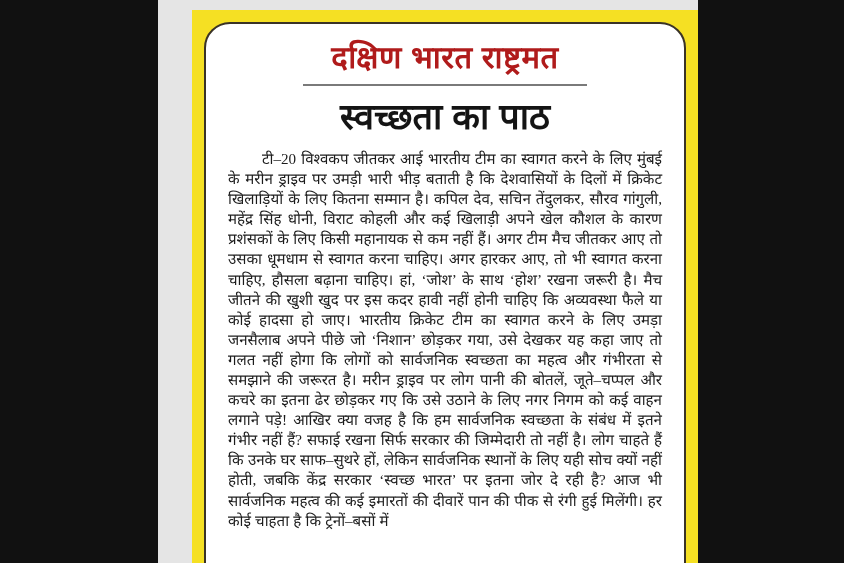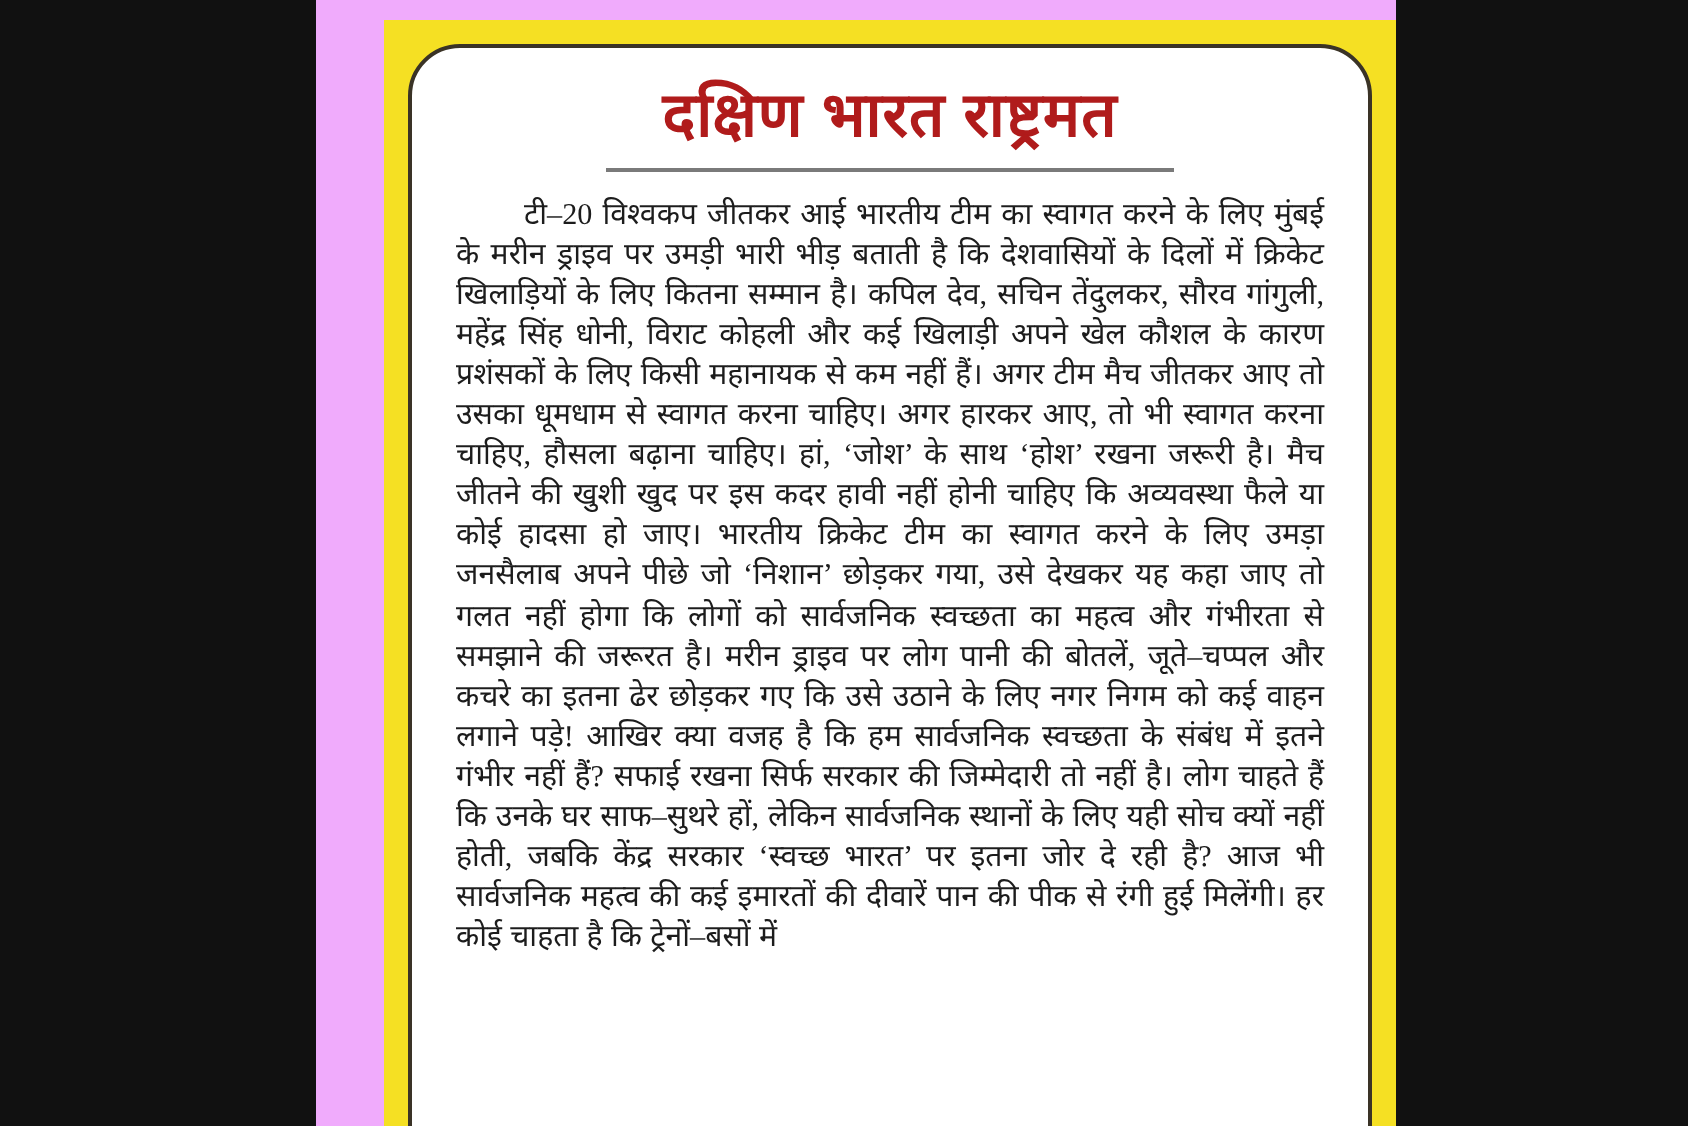--- a/index.html
+++ b/index.html
@@ -23,21 +23,21 @@
     background: #111111;
   }
 
   
   #paper {
     position: absolute;
     left: 158px;
     top: 0;
     width: 540px;
     height: 563px;
-    background: #f0abfc;
+    background: #e5e5e5;
   }
 
   
   #yellow-frame {
     position: absolute;
     left: 34px;      
     top: 10px;
     width: 506px;
     height: 553px;
     background: #f5e023;
@@ -119,20 +119,21 @@
     <div id="yellow-frame">
 
       <div id="inner-rule">
 
         <div id="clip-content">
 
           <div id="masthead">दक्षिण भारत राष्ट्रमत</div>
 
           <div id="masthead-rule"></div>
 
+          <h1 id="headline">स्वच्छता का पाठ</h1>
 
           <p id="article-body">टी–20 विश्वकप जीतकर आई भारतीय टीम का स्वागत करने के लिए मुंबई के मरीन ड्राइव पर उमड़ी भारी भीड़ बताती है कि देशवासियों के दिलों में क्रिकेट खिलाड़ियों के लिए कितना सम्मान है। कपिल देव, सचिन तेंदुलकर, सौरव गांगुली, महेंद्र सिंह धोनी, विराट कोहली और कई खिलाड़ी अपने खेल कौशल के कारण प्रशंसकों के लिए किसी महानायक से कम नहीं हैं। अगर टीम मैच जीतकर आए तो उसका धूमधाम से स्वागत करना चाहिए। अगर हारकर आए, तो भी स्वागत करना चाहिए, हौसला बढ़ाना चाहिए। हां, ‘जोश’ के साथ ‘होश’ रखना जरूरी है। मैच जीतने की खुशी खुद पर इस कदर हावी नहीं होनी चाहिए कि अव्यवस्था फैले या कोई हादसा हो जाए। भारतीय क्रिकेट टीम का स्वागत करने के लिए उमड़ा जनसैलाब अपने पीछे जो ‘निशान’ छोड़कर गया, उसे देखकर यह कहा जाए तो गलत नहीं होगा कि लोगों को सार्वजनिक स्वच्छता का महत्व और गंभीरता से समझाने की जरूरत है। मरीन ड्राइव पर लोग पानी की बोतलें, जूते–चप्पल और कचरे का इतना ढेर छोड़कर गए कि उसे उठाने के लिए नगर निगम को कई वाहन लगाने पड़े! आखिर क्या वजह है कि हम सार्वजनिक स्वच्छता के संबंध में इतने गंभीर नहीं हैं? सफाई रखना सिर्फ सरकार की जिम्मेदारी तो नहीं है। लोग चाहते हैं कि उनके घर साफ–सुथरे हों, लेकिन सार्वजनिक स्थानों के लिए यही सोच क्यों नहीं होती, जबकि केंद्र सरकार ‘स्वच्छ भारत’ पर इतना जोर दे रही है? आज भी सार्वजनिक महत्व की कई इमारतों की दीवारें पान की पीक से रंगी हुई मिलेंगी। हर कोई चाहता है कि ट्रेनों–बसों में</p>
 
         </div>
       </div>
     </div>
   </div>
 </div>
 
 </body></html>

